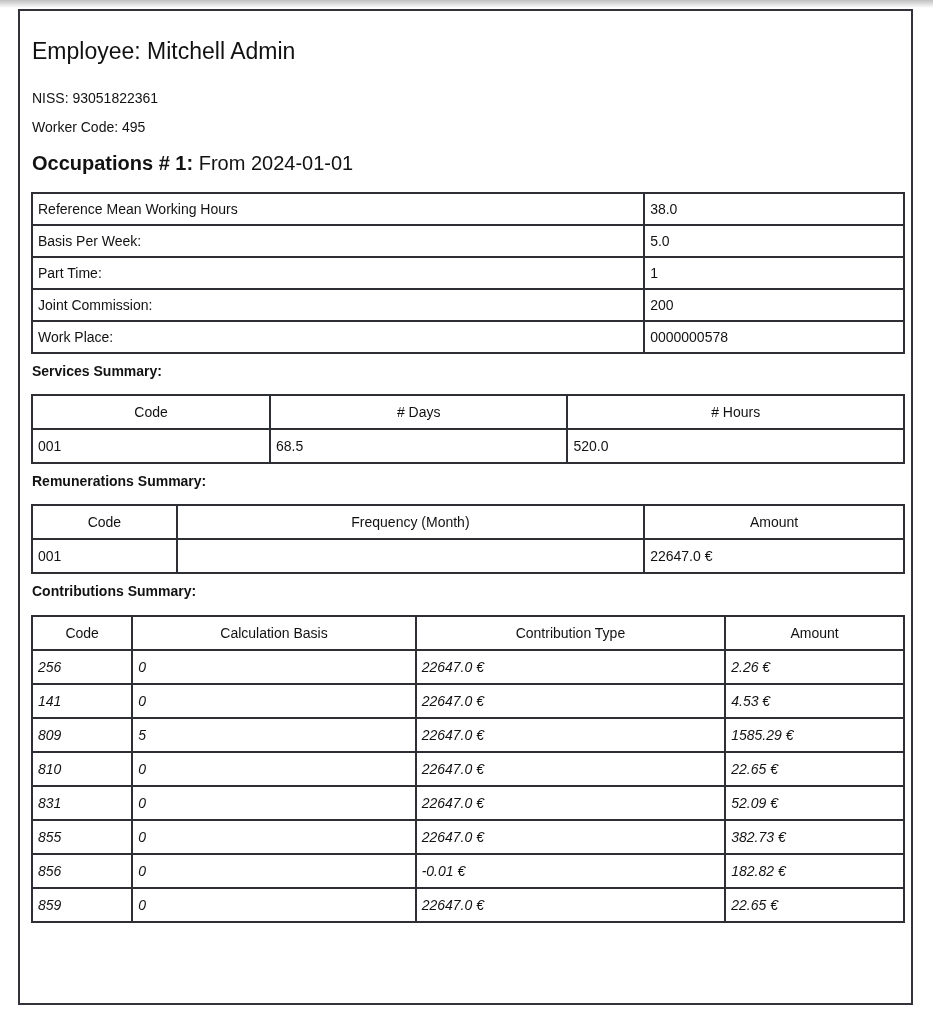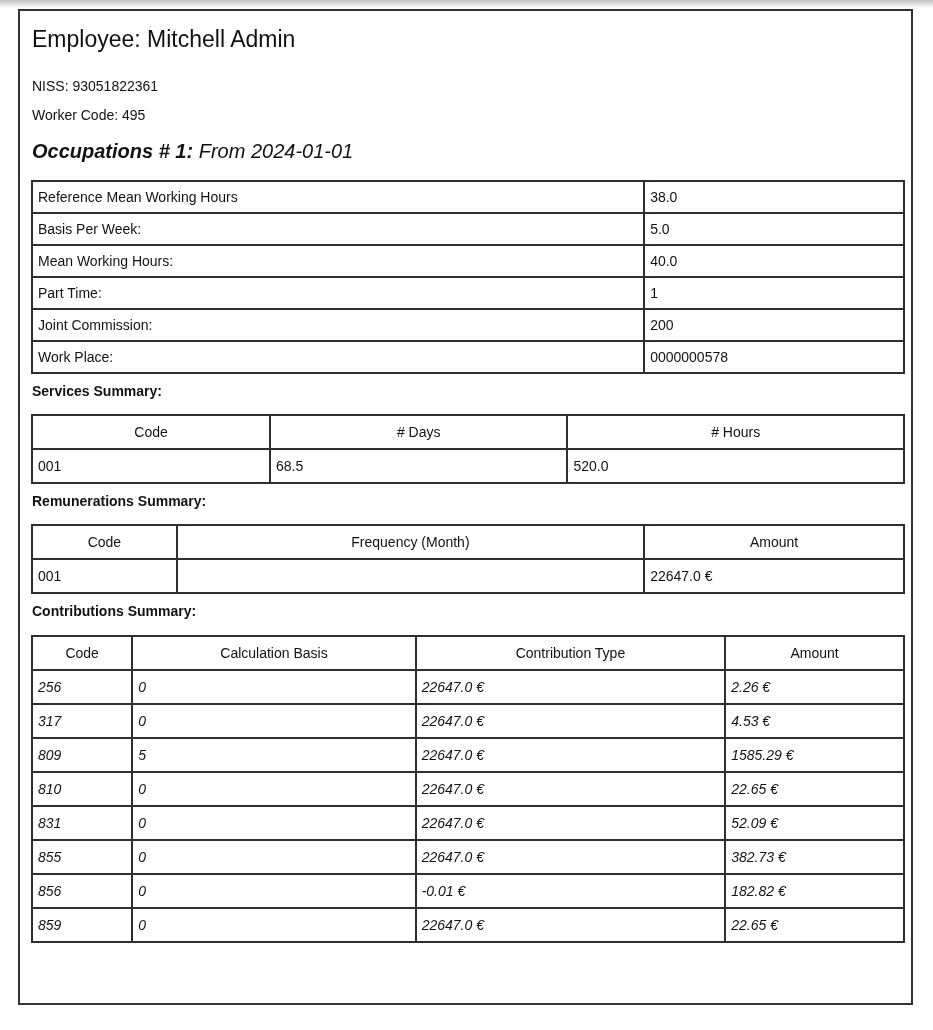--- a/index.html
+++ b/index.html
@@ -14,35 +14,35 @@
   .top-shade {
     position: absolute; left: 0; top: 0;
     width: 933px; height: 8px;
     background: linear-gradient(#bfbfbf, #ffffff);
   }
   .page {
     position: absolute; left: 18px; top: 9px;
     width: 895px; height: 996px;
     border: 2px solid #33333b;
     background: #ffffff;
-    padding: 4px 6px 0 11px;
+    padding: 16px 6px 0 11px;
   }
   h1.emp-title {
     margin: 9px 0 0 1px;
     font-size: 23px; font-weight: 400;
     line-height: 30px; color: #111;
   }
   p.meta {
     margin: 24px 0 0 1px;
     font-size: 14px; line-height: 17px; font-weight: 400;
   }
   p.meta + p.meta { margin-top: 12px; }
   h2.occ-title {
     margin: 14px 0 0 1px;
-    font-size: 20px; line-height: 27px; font-weight: 700; font-style: italic;
+    font-size: 20px; line-height: 27px; font-weight: 700;
   }
   h2.occ-title .reg { font-weight: 400; }
   table {
     width: 100%;
     border-collapse: collapse;
     table-layout: fixed;
     margin-top: 15px;
   }
   table.occ { }
   td, th {
@@ -93,24 +93,20 @@
         <tr>
           <td>Reference Mean Working Hours</td>
           <td class="val">38.0</td>
         </tr>
 
         <tr>
           <td>Basis Per Week:</td>
           <td class="val">5.0</td>
         </tr>
 
-        <tr>
-          <td>Mean Working Hours:</td>
-          <td class="val">40.0</td>
-        </tr>
 
         <tr>
           <td>Part Time:</td>
           <td class="val">1</td>
         </tr>
 
         <tr>
           <td>Joint Commission:</td>
           <td class="val">200</td>
         </tr>
@@ -189,21 +185,21 @@
     <tbody>
 
         <tr>
           <td>256</td>
           <td>0</td>
           <td>22647.0 €</td>
           <td>2.26 €</td>
         </tr>
 
         <tr>
-          <td>317</td>
+          <td>141</td>
           <td>0</td>
           <td>22647.0 €</td>
           <td>4.53 €</td>
         </tr>
 
 
         <tr>
           <td>809</td>
           <td>5</td>
           <td>22647.0 €</td>

